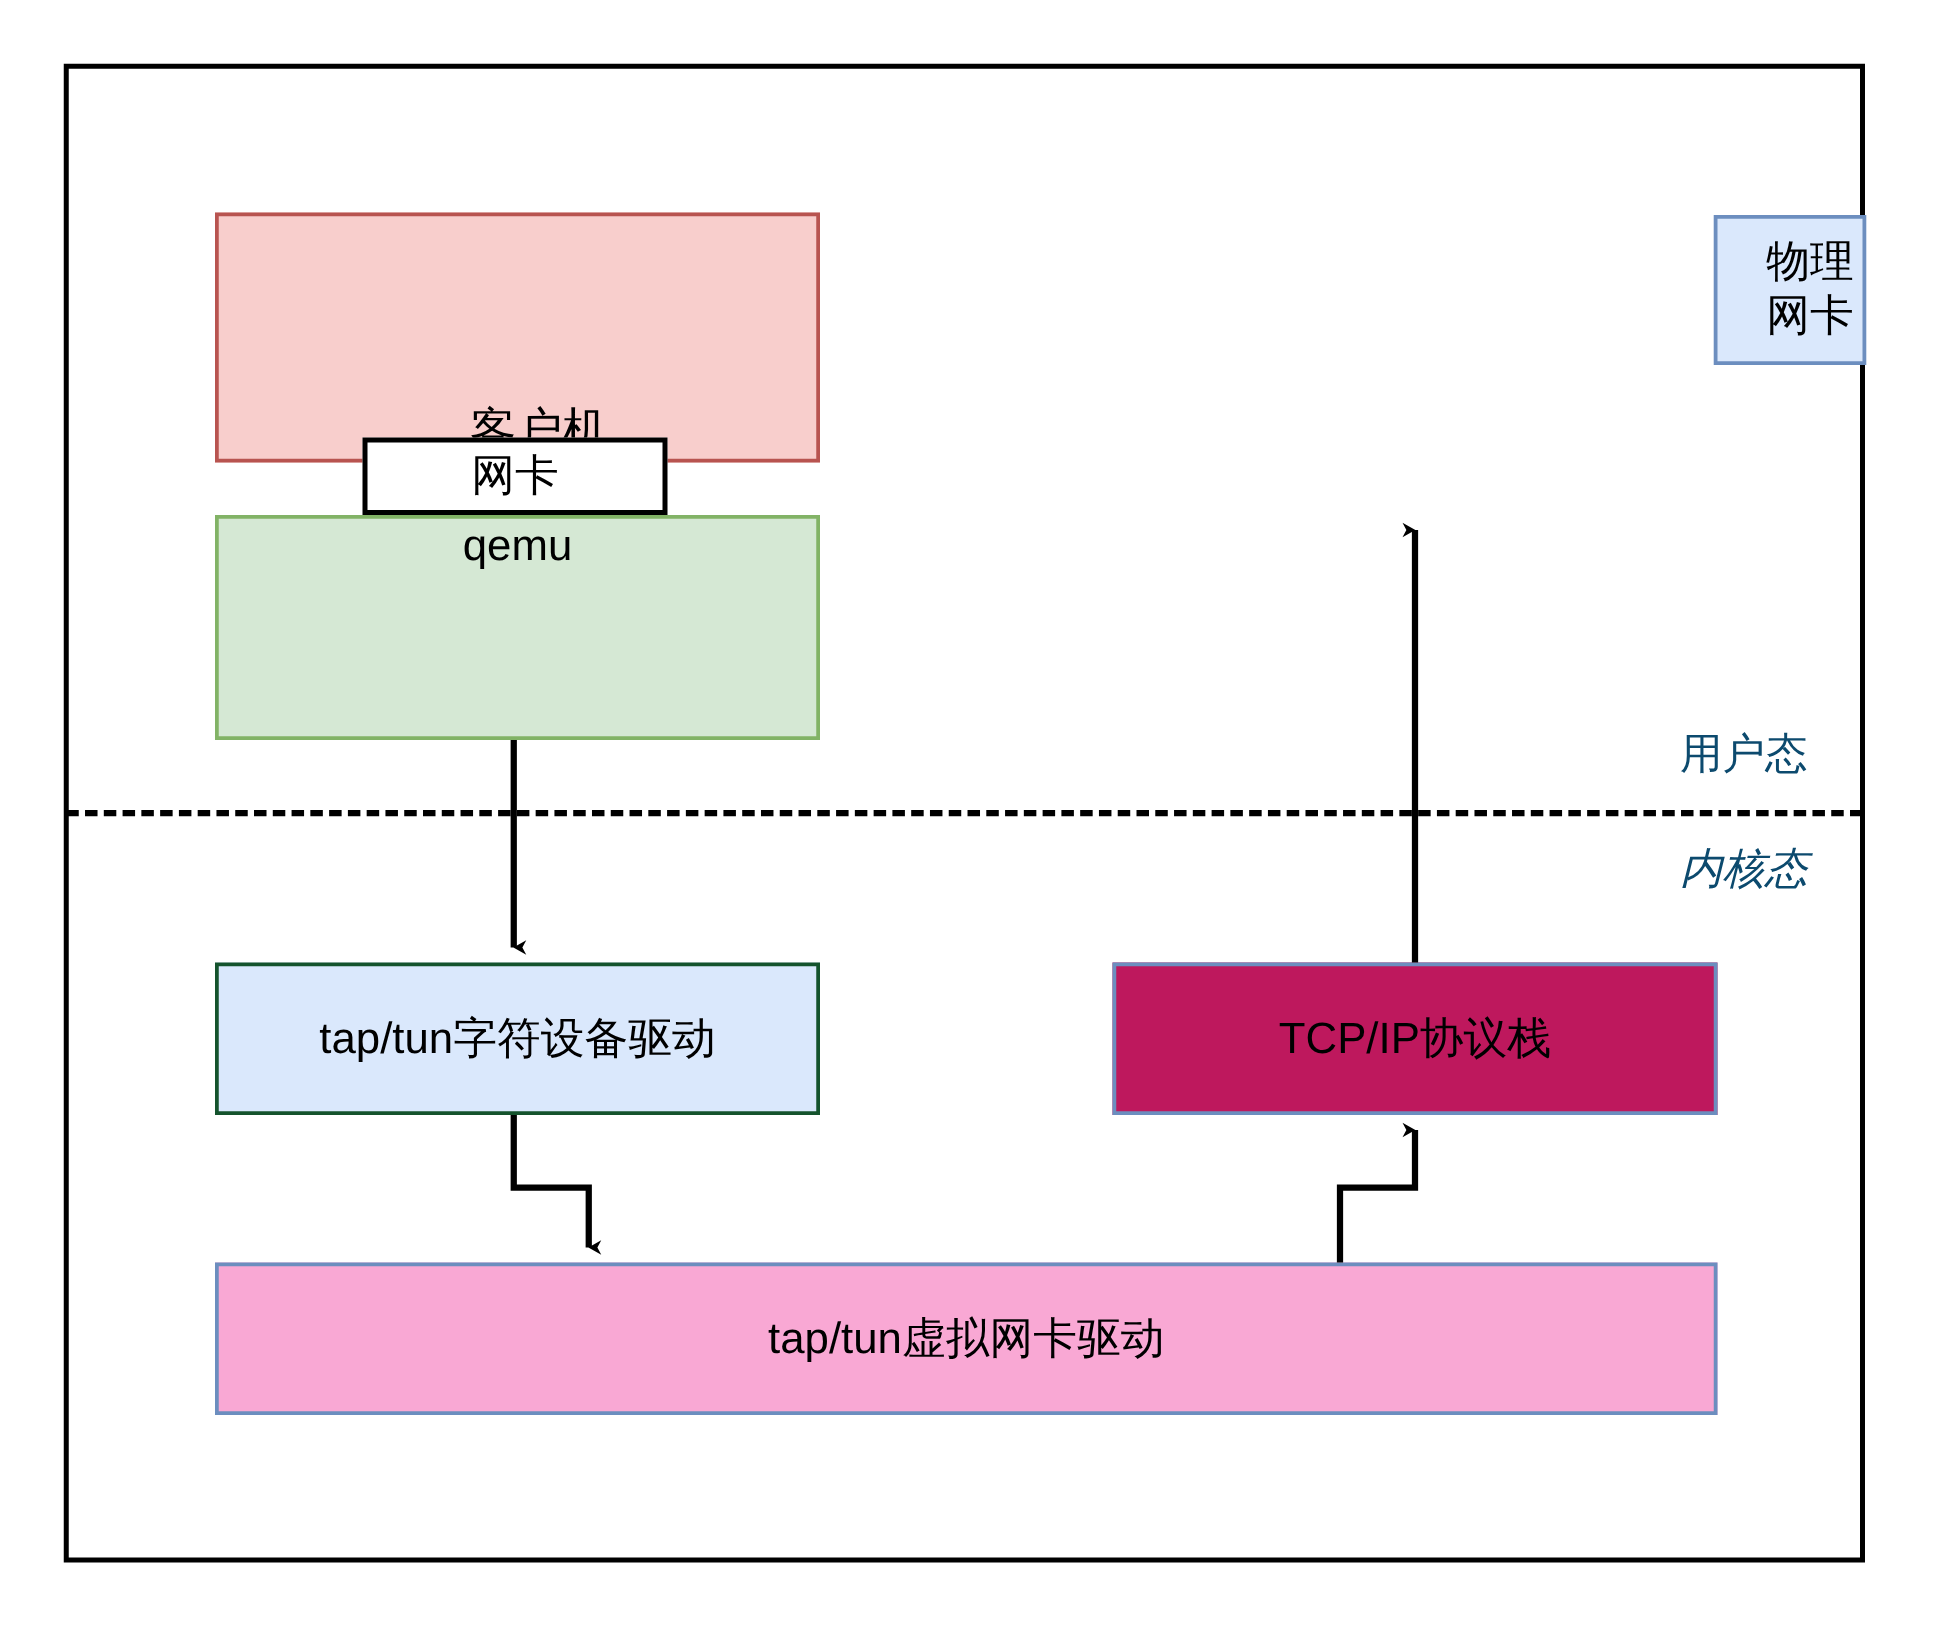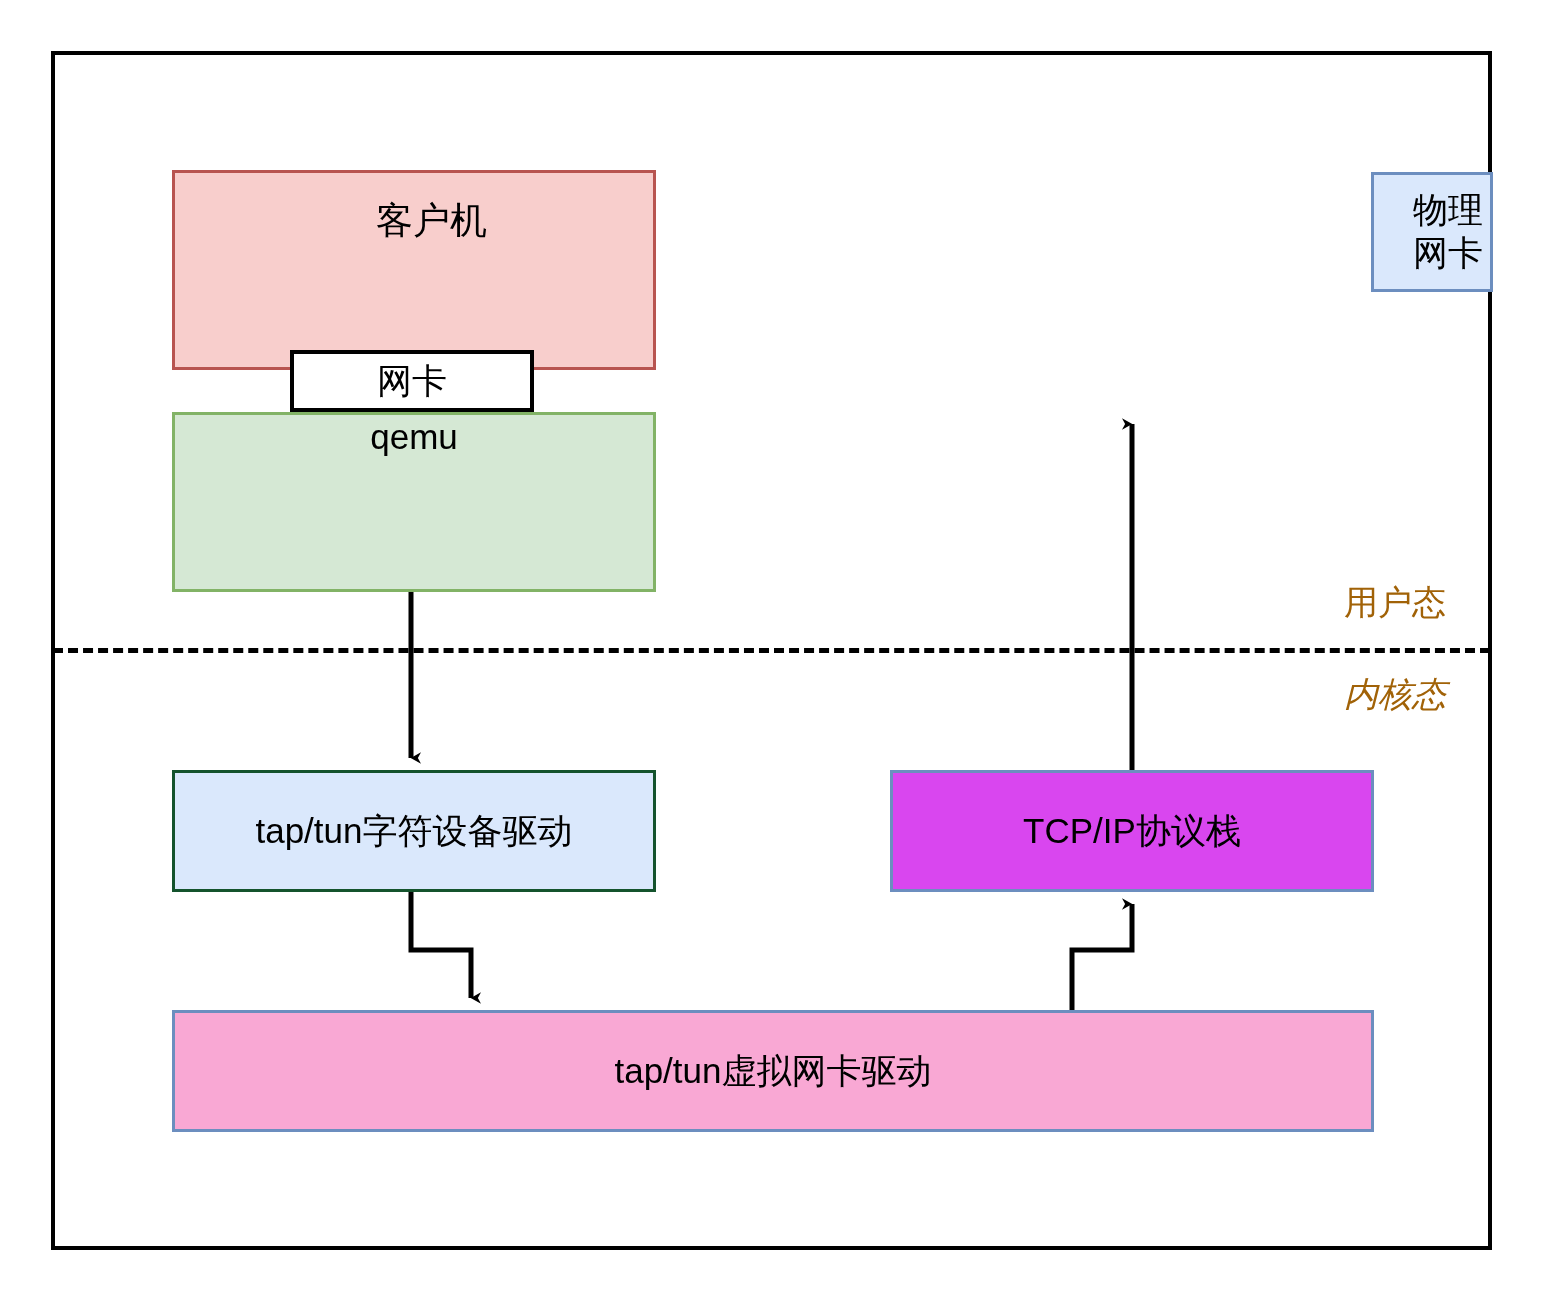--- a/index.html
+++ b/index.html
@@ -37,21 +37,21 @@
     color: #000000;
     line-height: 1.28;
   }
   .box-guest {
     left: 172px;
     top: 170px;
     width: 484px;
     height: 200px;
     background: #f8cecc;
     border: 3px solid #b85450;
-    align-items: flex-start;
+    align-items: flex-end;
     padding-top: 24px;
     font-size: 37px;
     padding-left: 35px;
   }
   .box-qemu {
     left: 172px;
     top: 412px;
     width: 484px;
     height: 180px;
     background: #d5e8d4;
@@ -105,37 +105,37 @@
     height: 122px;
     background: #dae8fc;
     border: 3px solid #14532d;
     font-size: 35px;
   }
   .box-tcpip {
     left: 890px;
     top: 770px;
     width: 484px;
     height: 122px;
-    background: #d946ef;
+    background: #be185d;
     border: 3px solid #6c8ebf;
     font-size: 35px;
   }
   .box-virtdrv {
     left: 172px;
     top: 1010px;
     width: 1202px;
     height: 122px;
     background: #f9a8d4;
     border: 3px solid #6c8ebf;
     font-size: 35px;
   }
   .mode-label {
     position: absolute;
     font-size: 34px;
-    color: #a16207;
+    color: #0c4a6e;
     white-space: nowrap;
   }
   .mode-user {
     left: 1344px;
     top: 580px;
   }
   .mode-kernel {
     left: 1344px;
     top: 672px;
     font-style: italic;

